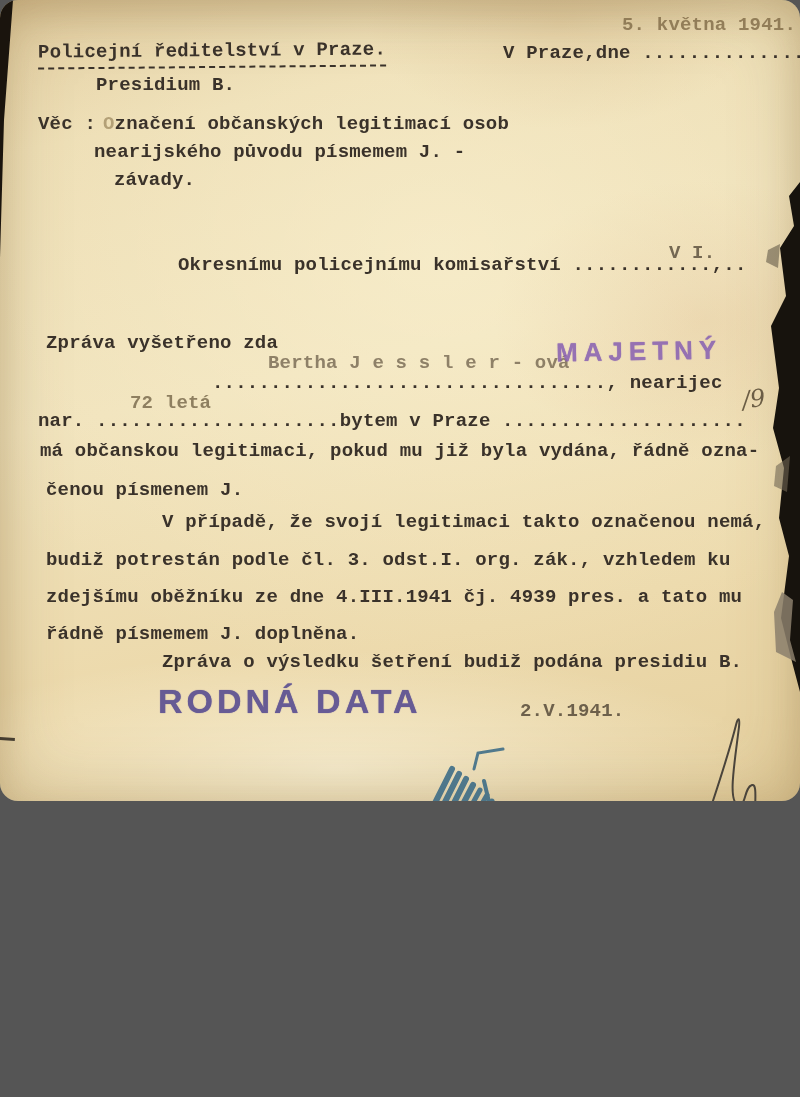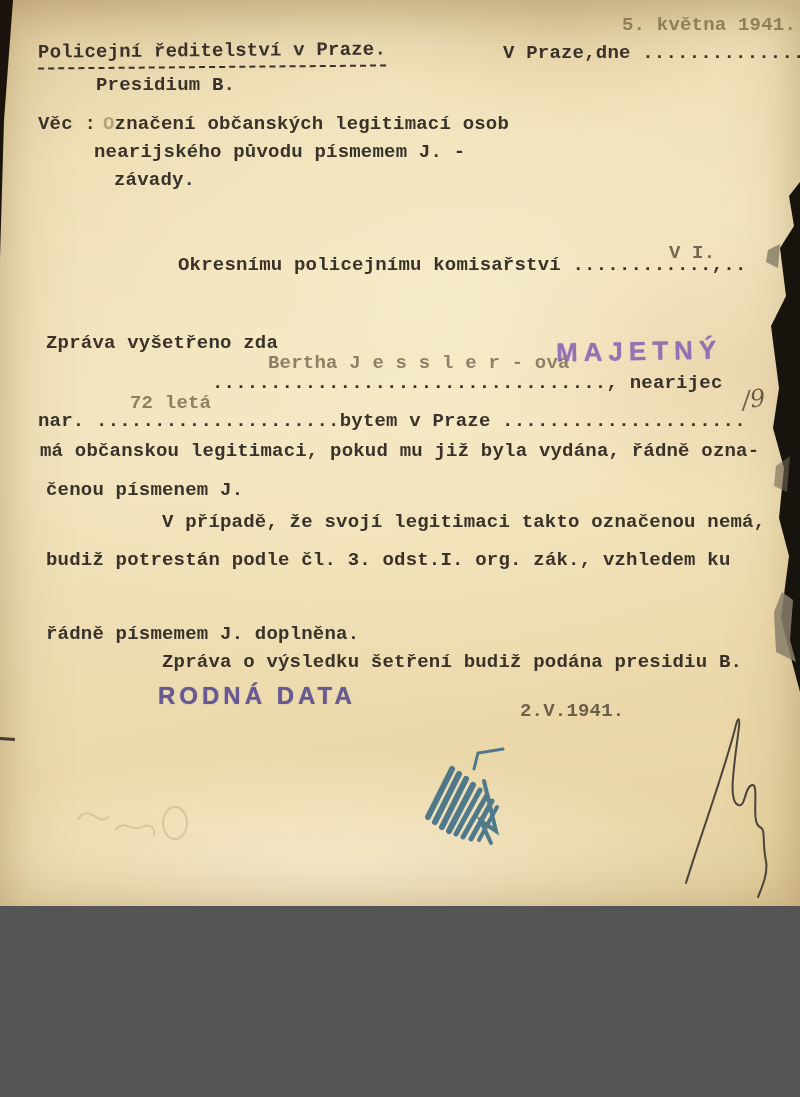--- a/index.html
+++ b/index.html
@@ -1,36 +1,37 @@
 <!DOCTYPE html>
 <html><head>
 <meta charset="utf-8">
 <style>
   html,body{margin:0;padding:0;background:#555;}
   .page{
-    position:relative;width:800px;height:906px;margin:0 auto;overflow:hidden;
+    position:relative;width:800px;height:801px;margin:0 auto;overflow:hidden;
     font-family:"Liberation Mono","DejaVu Sans Mono",monospace;
     background:
       radial-gradient(ellipse 620px 170px at 42% 96%, rgba(255,252,235,.55), rgba(255,252,235,0) 70%),
       radial-gradient(ellipse 900px 700px at 55% 32%, rgba(255,248,218,.45), rgba(255,248,218,0) 62%),
       radial-gradient(ellipse 300px 200px at 88% 40%, rgba(206,160,110,.28), rgba(206,160,110,0) 70%),
       radial-gradient(ellipse 260px 140px at 70% 3%, rgba(190,150,95,.25), rgba(190,150,95,0) 75%),
       linear-gradient(168deg,#e0cb9e 0%,#ecdcb2 16%,#f0e2bb 45%,#ecd9ab 75%,#e5d09f 100%);
     box-shadow:inset 0 0 70px rgba(120,90,40,.28), inset 0 14px 30px rgba(140,100,50,.18);
+    border-radius:18px;
   }
   .abs{position:absolute;white-space:nowrap;}
   .typed{font-size:19px;font-weight:700;color:var(--ink,#3a322a);letter-spacing:.2px;}
   .faded{font-weight:700;opacity:.85;}
   .dots{letter-spacing:.2px;}
   .letterhead{border-bottom:2px dashed var(--ink,#3a322a);padding-bottom:4px;transform:rotate(-.5deg);}
   .overfill{display:inline-block;width:0;overflow:visible;position:relative;top:-12px;left:50px;white-space:nowrap;color:#5f5340;}
   .subject-line1::first-letter{color:#b3a077;}
   .stamp{font-family:"Liberation Sans","DejaVu Sans",sans-serif;font-weight:700;opacity:.88;}
   .stamp-majetny{font-size:26px;letter-spacing:6px;color:var(--stamp-purple,#8a63b2);text-shadow:0 0 1px var(--stamp-purple,#8a63b2);transform:rotate(-1deg);}
-  .stamp-rodna{font-size:24px;letter-spacing:4px;color:var(--stamp-indigo,#554990);text-shadow:0 0 1px var(--stamp-indigo,#554990);}
+  .stamp-rodna{font-size:34px;letter-spacing:4px;color:var(--stamp-indigo,#554990);text-shadow:0 0 1px var(--stamp-indigo,#554990);}
   svg{display:block;}
   .edge-overlay{position:absolute;inset:0;pointer-events:none;}
 </style>
 </head>
 <body style="--ink: #3a322a; --faded-ink: #85704c; --stamp-purple: #8a63b2; --stamp-indigo: #554990; --signature-blue: #2e6383; --signature-ink: #4a443b; --paper: #ecdcb2;">
 
 <div class="page">
 
   <div class="abs typed faded" style="left:622px;top:14px;color:#85704c;">5. května 1941.</div>
 
@@ -54,20 +55,21 @@
 
   <div class="abs typed faded" style="left:130px;top:392px;color:#7d6e50;">72 letá</div>
   <div class="abs" style="left:742px;top:385px;font-family:'DejaVu Serif',serif;font-style:italic;font-size:24px;color:#6b5d45;transform:rotate(-8deg);">/9</div>
   <div class="abs typed" style="left:38px;top:410px;"><span>nar.</span><span> </span><span class="dots">.....................</span><span>bytem v Praze</span><span> </span><span class="dots">.....................</span></div>
 
   <div class="abs typed" style="left:40px;top:440px;">má občanskou legitimaci, pokud mu již byla vydána, řádně ozna-</div>
   <div class="abs typed" style="left:46px;top:479px;">čenou písmenem J.</div>
 
   <div class="abs typed" style="left:162px;top:511px;">V případě, že svojí legitimaci takto označenou nemá,</div>
   <div class="abs typed" style="left:46px;top:549px;">budiž potrestán podle čl. 3. odst.I. org. zák., vzhledem ku</div>
+  <div class="abs typed" style="left:46px;top:586px;">zdejšímu oběžníku ze dne 4.III.1941 čj. 4939 pres. a tato mu</div>
   <div class="abs typed" style="left:46px;top:623px;">řádně písmemem J. doplněna.</div>
 
   <div class="abs typed" style="left:162px;top:651px;">Zpráva o výsledku šetření budiž podána presidiu B.</div>
 
   <div class="abs stamp stamp-rodna" style="left:158px;top:682px;">RODNÁ DATA</div>
 
   <div class="abs typed faded" style="left:520px;top:700px;color:#574b3a;">2.V.1941.</div>
 
   <div class="abs" style="left:418px;top:745px;">
     <svg width="130" height="110" viewBox="0 0 130 110">

